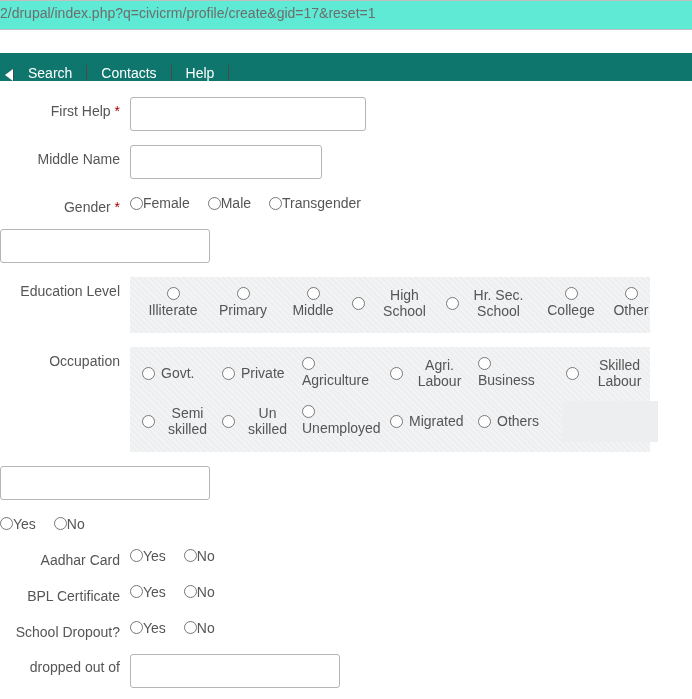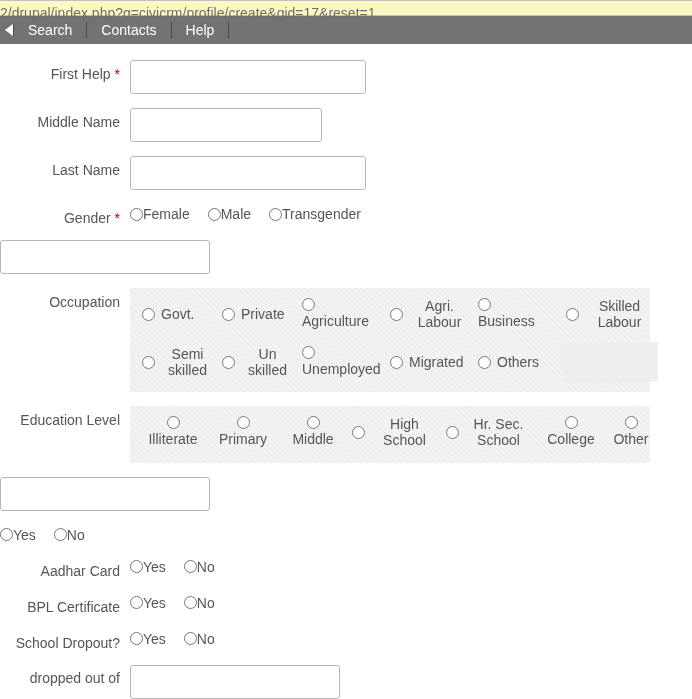--- a/index.html
+++ b/index.html
@@ -1,19 +1,19 @@
 <!DOCTYPE html>
 <html><head>
 <meta charset="utf-8">
 <style>
   * { box-sizing: border-box; }
   html, body { margin:0; padding:0; font-family: "Segoe UI", Arial, sans-serif; font-size:14px; color:#3b3b3b; background:#fff; }
   .page { width:692px; height:699px; overflow:hidden; position:relative; }
-  .url-bar { height:16px; border-top:1px solid #bfbfbf; border-bottom:1px solid #bfbfbf; background:#fef9c3; font-size:14px; color:#6d6d6d; padding:4px 0 0 0; }
-  .nav-bar { height:28px; background:#737373; display:flex; align-items:center; }
+  .url-bar { height:30px; border-top:1px solid #bfbfbf; border-bottom:1px solid #bfbfbf; background:#5eead4; font-size:14px; color:#6d6d6d; padding:4px 0 0 0; }
+  .nav-bar { height:28px; background:#0f766e; display:flex; align-items:flex-end;margin-top:23px; }
   .nav-home { width:14px; display:flex; align-items:center; justify-content:flex-end; border-right:1px solid #4a4a4a; color:#fff; }
   .nav-item { color:#fff; padding:0 14px; display:flex; align-items:center; border-right:1px solid #4a4a4a; cursor:pointer; }
   .form-area { padding-top:16px; }
   .row { display:flex; margin-bottom:14px; }
   .row.tall { align-items:flex-start; }
   .label-col { width:130px; min-width:130px; text-align:right; padding-right:10px; padding-top:6px; color:#555; }
   .label-col.multi { line-height:1.35; padding-top:4px; }
   .req { color:#a00; }
   .field-col { flex:1; }
   input.txt { height:34px; border:1px solid #b5b5b5; border-radius:3px; padding:4px 8px; }
@@ -65,28 +65,20 @@
 
   <div class="row">
     <div class="label-col">
       <span>Middle Name</span>
     </div>
     <div class="field-col">
       <input class="txt w192" value="" style="">
     </div>
   </div>
 
-  <div class="row">
-    <div class="label-col">
-      <span>Last Name</span>
-    </div>
-    <div class="field-col">
-      <input class="txt w240" value="" style="">
-    </div>
-  </div>
 
   <div class="row">
     <div class="label-col">
       <span>Gender</span>
       <span class="req">*</span>
     </div>
     <div class="field-col">
       <div class="radio-line">
         <label class="radio-opt">
               <input type="radio" name="gender" style="">
@@ -105,20 +97,58 @@
   </div>
 
   <div class="row">
     <div class="field-col">
       <input class="txt w210" value="" style="">
     </div>
   </div>
 
   <div class="row tall">
     <div class="label-col">
+      <span>Education Level</span>
+    </div>
+    <div class="field-col">
+      <div class="opt-grid edu-grid opt-texture">
+        <div class="opt-cell center">
+              <input type="radio" name="edu" style="">
+              <span class="opt-lbl">Illiterate</span>
+            </div>
+        <div class="opt-cell center">
+              <input type="radio" name="edu" style="">
+              <span class="opt-lbl">Primary</span>
+            </div>
+        <div class="opt-cell center">
+              <input type="radio" name="edu" style="">
+              <span class="opt-lbl">Middle</span>
+            </div>
+        <div class="opt-inline">
+              <input type="radio" name="edu" style="">
+              <span class="opt-lbl">High School</span>
+            </div>
+        <div class="opt-inline">
+              <input type="radio" name="edu" style="">
+              <span class="opt-lbl">Hr. Sec. School</span>
+            </div>
+        <div class="opt-cell center">
+              <input type="radio" name="edu" style="">
+              <span class="opt-lbl">College</span>
+            </div>
+        <div class="opt-cell center">
+              <input type="radio" name="edu" style="">
+              <span class="opt-lbl">Other</span>
+            </div>
+      </div>
+    </div>
+  </div>
+
+  <div class="row tall">
+    <div class="label-col">
       <span>Occupation</span>
     </div>
     <div class="field-col">
       <div class="opt-grid occ-grid opt-texture">
         <div class="opt-inline">
               <input type="radio" name="occ" style="">
               <span class="opt-lbl">Govt.</span>
             </div>
         <div class="opt-inline">
               <input type="radio" name="occ" style="">
@@ -155,58 +185,20 @@
             </div>
         <div class="opt-inline">
               <input type="radio" name="occ" style="">
               <span class="opt-lbl">Migrated</span>
             </div>
         <div class="opt-inline">
               <input type="radio" name="occ" style="">
               <span class="opt-lbl">Others</span>
             </div>
         <div class="opt-cell" style="background:#eceef0;"></div>
-      </div>
-    </div>
-  </div>
-
-  <div class="row tall">
-    <div class="label-col">
-      <span>Education Level</span>
-    </div>
-    <div class="field-col">
-      <div class="opt-grid edu-grid opt-texture">
-        <div class="opt-cell center">
-              <input type="radio" name="edu" style="">
-              <span class="opt-lbl">Illiterate</span>
-            </div>
-        <div class="opt-cell center">
-              <input type="radio" name="edu" style="">
-              <span class="opt-lbl">Primary</span>
-            </div>
-        <div class="opt-cell center">
-              <input type="radio" name="edu" style="">
-              <span class="opt-lbl">Middle</span>
-            </div>
-        <div class="opt-inline">
-              <input type="radio" name="edu" style="">
-              <span class="opt-lbl">High School</span>
-            </div>
-        <div class="opt-inline">
-              <input type="radio" name="edu" style="">
-              <span class="opt-lbl">Hr. Sec. School</span>
-            </div>
-        <div class="opt-cell center">
-              <input type="radio" name="edu" style="">
-              <span class="opt-lbl">College</span>
-            </div>
-        <div class="opt-cell center">
-              <input type="radio" name="edu" style="">
-              <span class="opt-lbl">Other</span>
-            </div>
       </div>
     </div>
   </div>
 
   <div class="row">
     <div class="field-col">
       <input class="txt w210" value="" style="">
     </div>
   </div>
 

